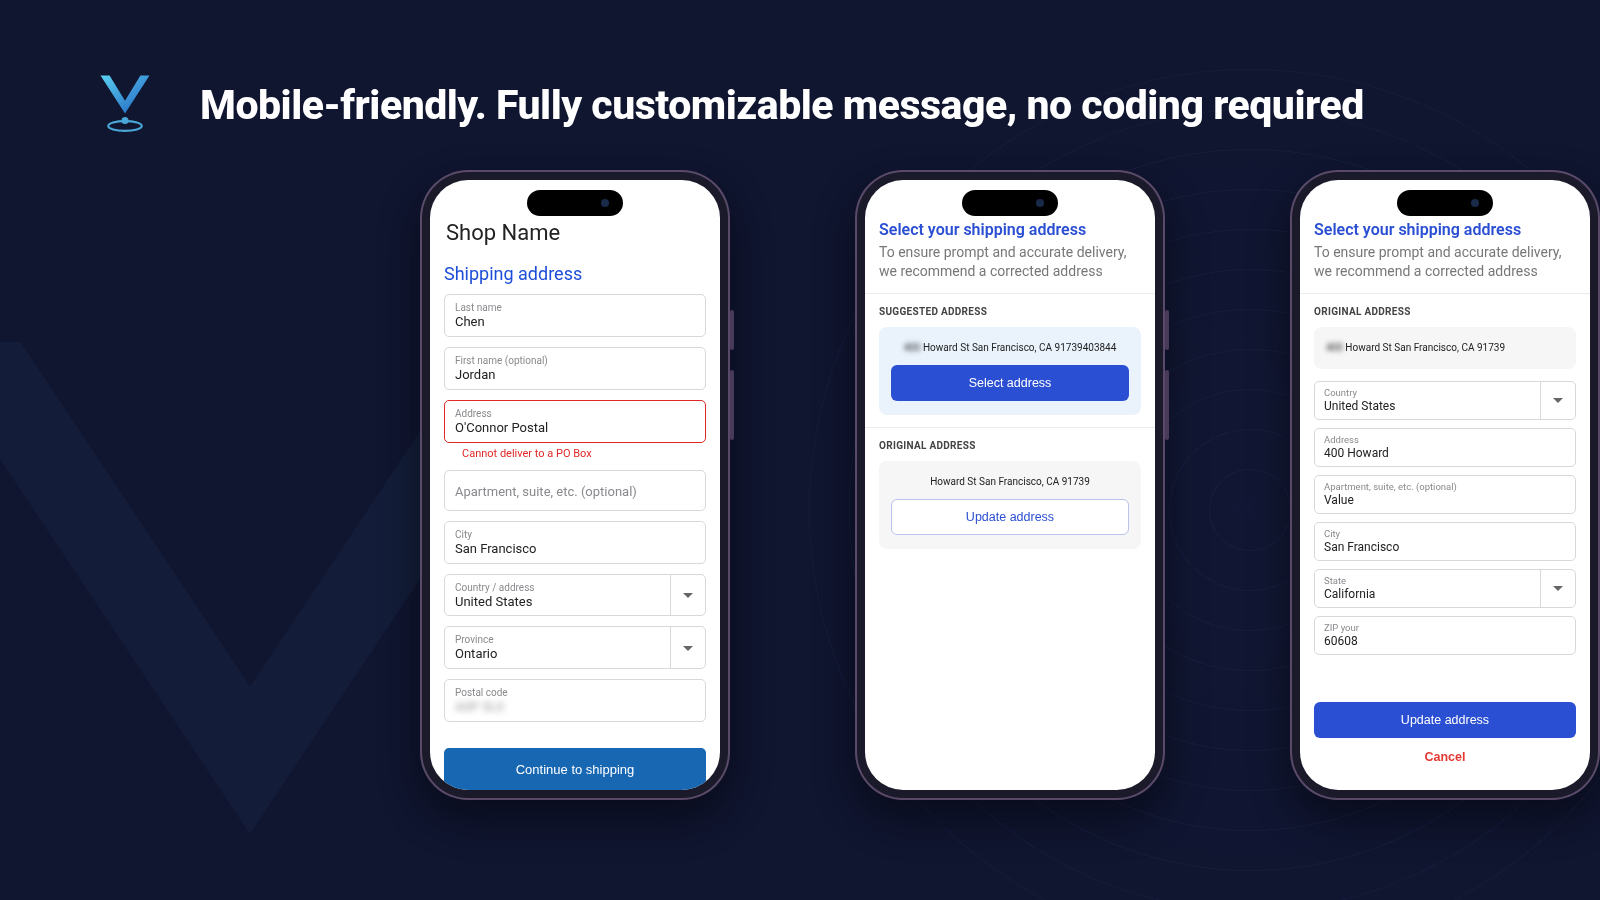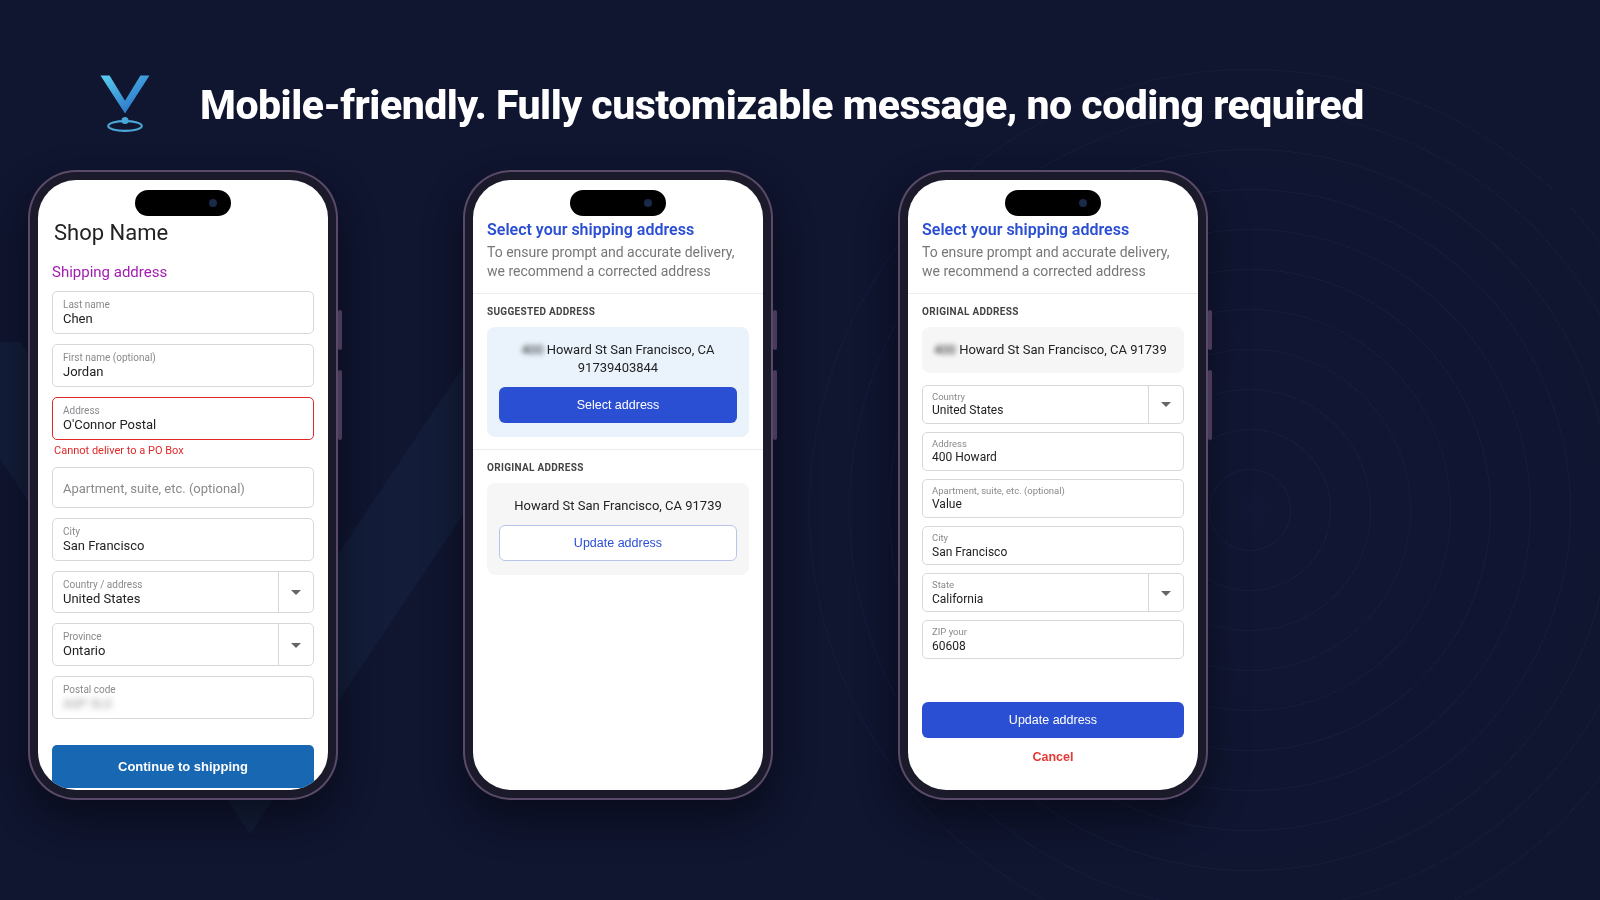--- a/index.html
+++ b/index.html
@@ -27,21 +27,21 @@
   }
   .header {
     position: absolute; top: 70px; left: 90px; right: 60px;
     display: flex; align-items: center; gap: 40px;
   }
   .logo { width: 70px; height: 70px; }
   .headline { color: #fff; font-size: 41px; font-weight: 800; letter-spacing: -0.5px; }
 
   .phones {
     position: absolute; top: 170px; left: 0; right: 0;
-    display: flex; justify-content: flex-start; gap: 125px; padding-left: 28px;
+    display: flex; justify-content: flex-end; gap: 125px;
   }
   .phone {
     width: 310px; height: 630px;
     background: #1a1a2a;
     border-radius: 48px;
     padding: 10px;
     position: relative;
     box-shadow: 0 18px 40px rgba(0,0,0,.45), inset 0 0 0 2px #5a4a6a;
   }
   .phone-side-btn { position:absolute; right:-4px; width:4px; background:#4a3a5a; border-radius:2px; }
@@ -51,53 +51,53 @@
   }
   .notch {
     position: absolute; top: 10px; left: 50%; transform: translateX(-50%);
     width: 96px; height: 26px; background: #000; border-radius: 18px; z-index: 10;
   }
   .notch::after{content:'';position:absolute;right:14px;top:9px;width:8px;height:8px;border-radius:50%;background:#1a2a4a;}
   .screen-inner { padding: 40px 14px 14px; height: 100%; overflow: hidden; }
 
   
   .shop-name { font-size: 22px; font-weight: 400; color:#222; margin-bottom: 18px; padding-left: 2px; }
-  .section-title { font-size: 15px; color: #a21caf; margin: 12px 0 10px; }
+  .section-title { font-size: 18px; color: #1d4ed8; margin: 12px 0 10px; }
   .field {
     border: 1px solid #d8d8dc; border-radius: 5px; padding: 7px 10px 5px; margin-bottom: 10px; position: relative;
     background:#fff;
   }
   .field.error { border-color: #e02828; }
   .field-label { font-size: 10px; color: #8a8a8e; display:block; line-height:1.1; }
   .field-value { font-size: 13px; color: #222; display:block; line-height:1.3; padding-top:1px; }
   .field-placeholder { font-size: 13px; color:#8a8a8e; padding: 6px 0; display:block; }
   .blur { filter: blur(3px); color:#999; }
-  .field-err-msg { color:#e02828; font-size:11px; margin:-6px 0 10px 2px; }
+  .field-err-msg { color:#e02828; font-size:11px; margin:-6px 0 10px 18px; }
   .field.select::after {
     content:''; position:absolute; right:0; top:0; bottom:0; width:34px; border-left:1px solid #d8d8dc;
   }
   .field.select .caret { position:absolute; right:12px; top:50%; margin-top:-2px; width:0;height:0;border-left:5px solid transparent;border-right:5px solid transparent;border-top:5px solid #666;}
   .btn-primary {
     background:#1767b3; color:#fff; border:none; width:100%; padding:14px 0; border-radius:5px;
-    font-size:13px; font-weight:700; margin-top:16px; cursor:pointer;
+    font-size:13px; font-weight:400; margin-top:16px; cursor:pointer;
   }
   .btn-link { color:#1767b3; background:none; border:none; width:100%; padding:14px 0; font-size:13px; cursor:pointer; }
 
   
   .modal-title { color:#2b4fd3; font-size:16px; font-weight:600; margin-bottom:4px; }
   .modal-sub { color:#777; font-size:14px; line-height:1.35; }
   .divider { height:1px; background:#ececec; margin:12px -14px; }
   .section-label { font-size:10px; font-weight:700; color:#444; letter-spacing:0.3px; margin:6px 0 10px; }
   .addr-card {
     border-radius:8px; padding:14px 12px; text-align:center; margin-bottom:12px;
   }
   .addr-card.suggested { background:#eaf3fc; }
   .addr-card.original { background:#f6f6f6; }
   .addr-card.original.left { text-align:left; }
-  .addr-text { font-size:13px; color:#222; line-height:1.4; }
+  .addr-text { font-size:10px; color:#222; line-height:1.4; }
   .addr-text .blur-inline { filter:blur(2.5px); }
   .btn-blue { background:#2b4fd3; color:#fff; border:none; width:100%; padding:11px 0; border-radius:6px; font-size:12.5px; font-weight:500; margin-top:10px; cursor:pointer;}
   .btn-outline { background:#fff; color:#2b4fd3; border:1.5px solid #b8c4ea; width:100%; padding:10px 0; border-radius:6px; font-size:12.5px; font-weight:500; margin-top:10px; cursor:pointer;}
   .btn-cancel { background:none;border:none;color:#e53935;width:100%;padding:12px 0;font-size:12.5px;font-weight:600;cursor:pointer;}
 
   .p3-fields .field { margin-bottom:8px; padding:6px 9px 4px; }
   .p3-fields .field-label{font-size:9.5px;}
   .p3-fields .field-value{font-size:12px;}
   .p3-bottom{position:absolute;bottom:14px;left:14px;right:14px;}
 </style>

